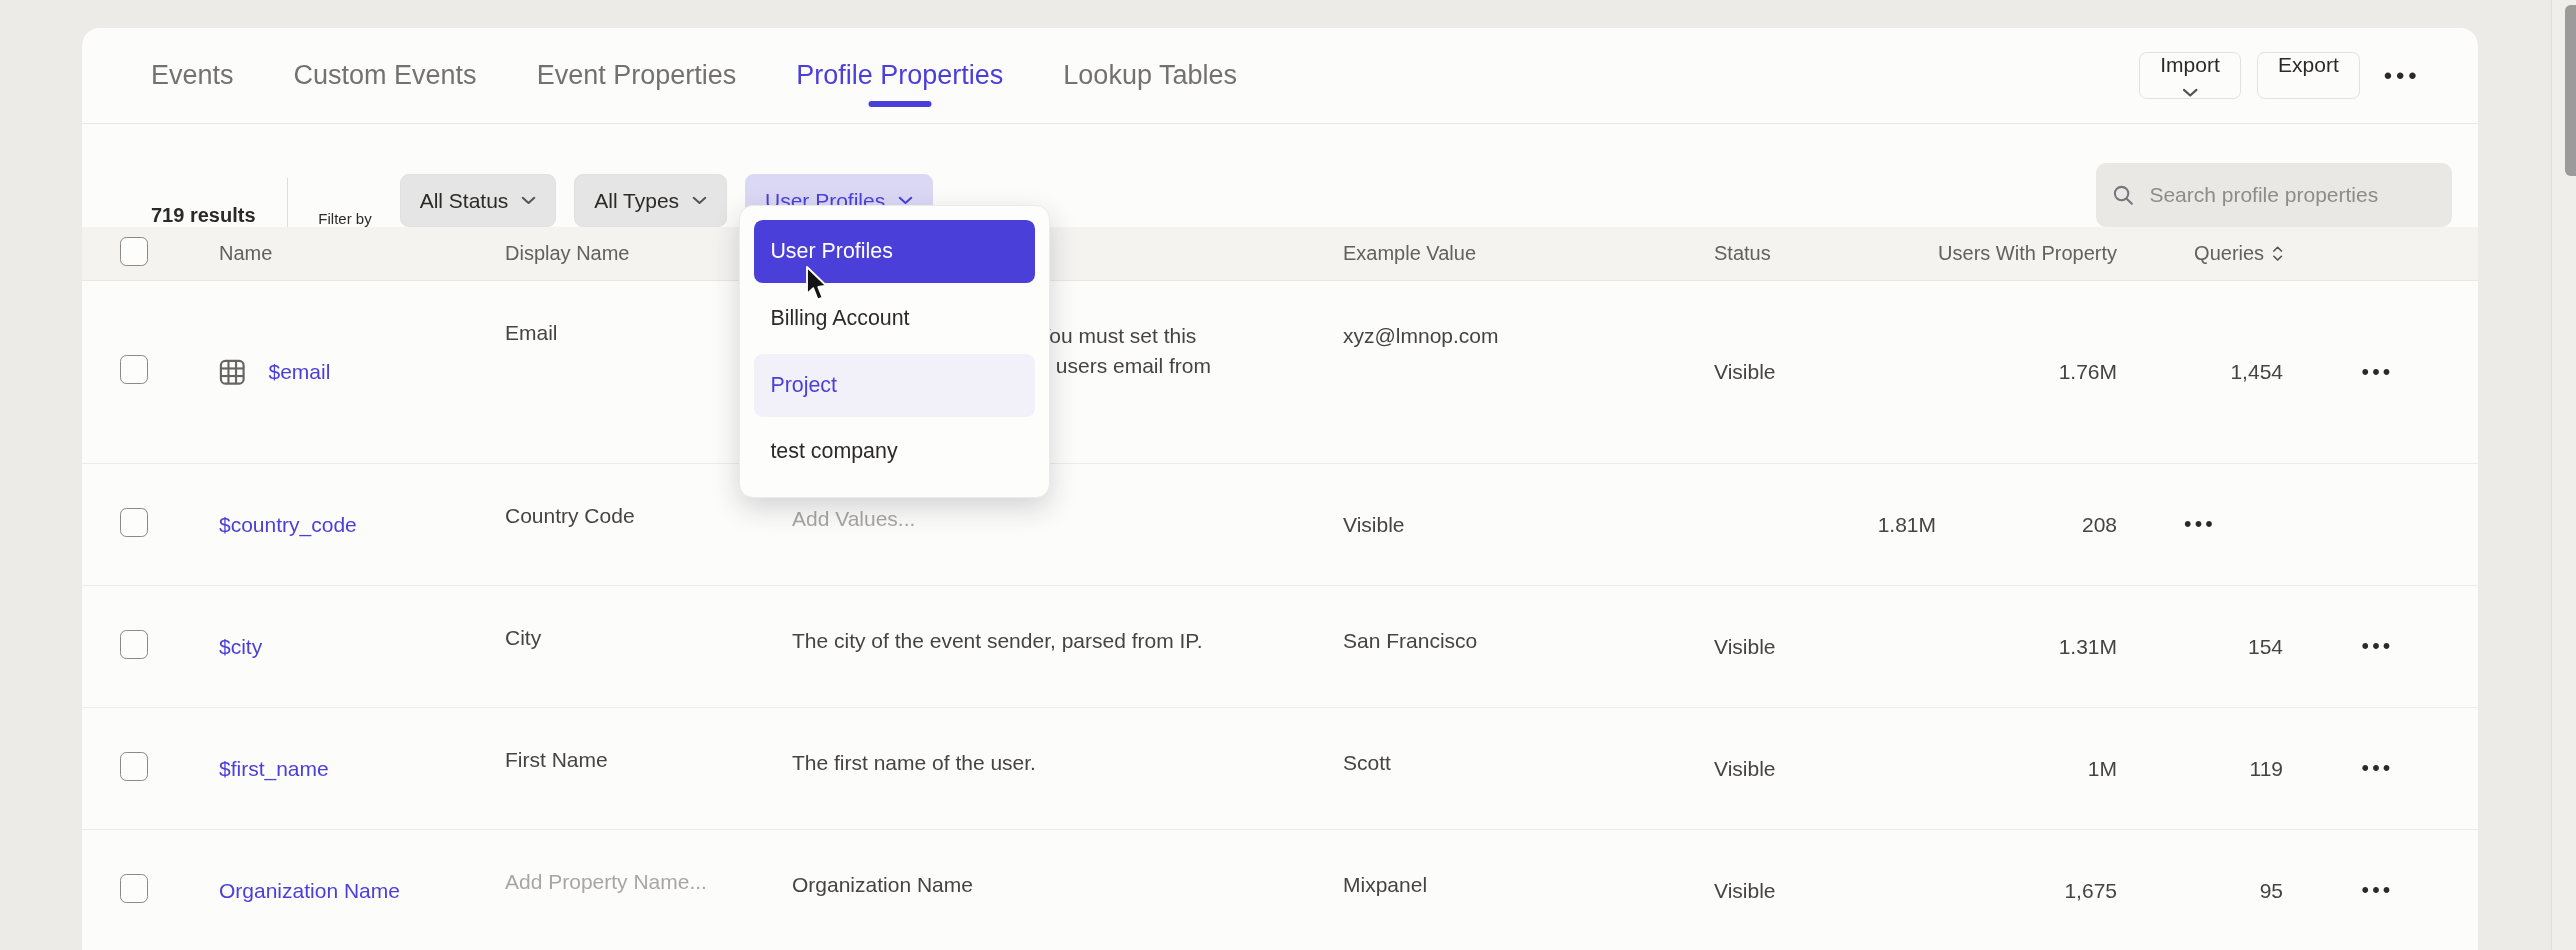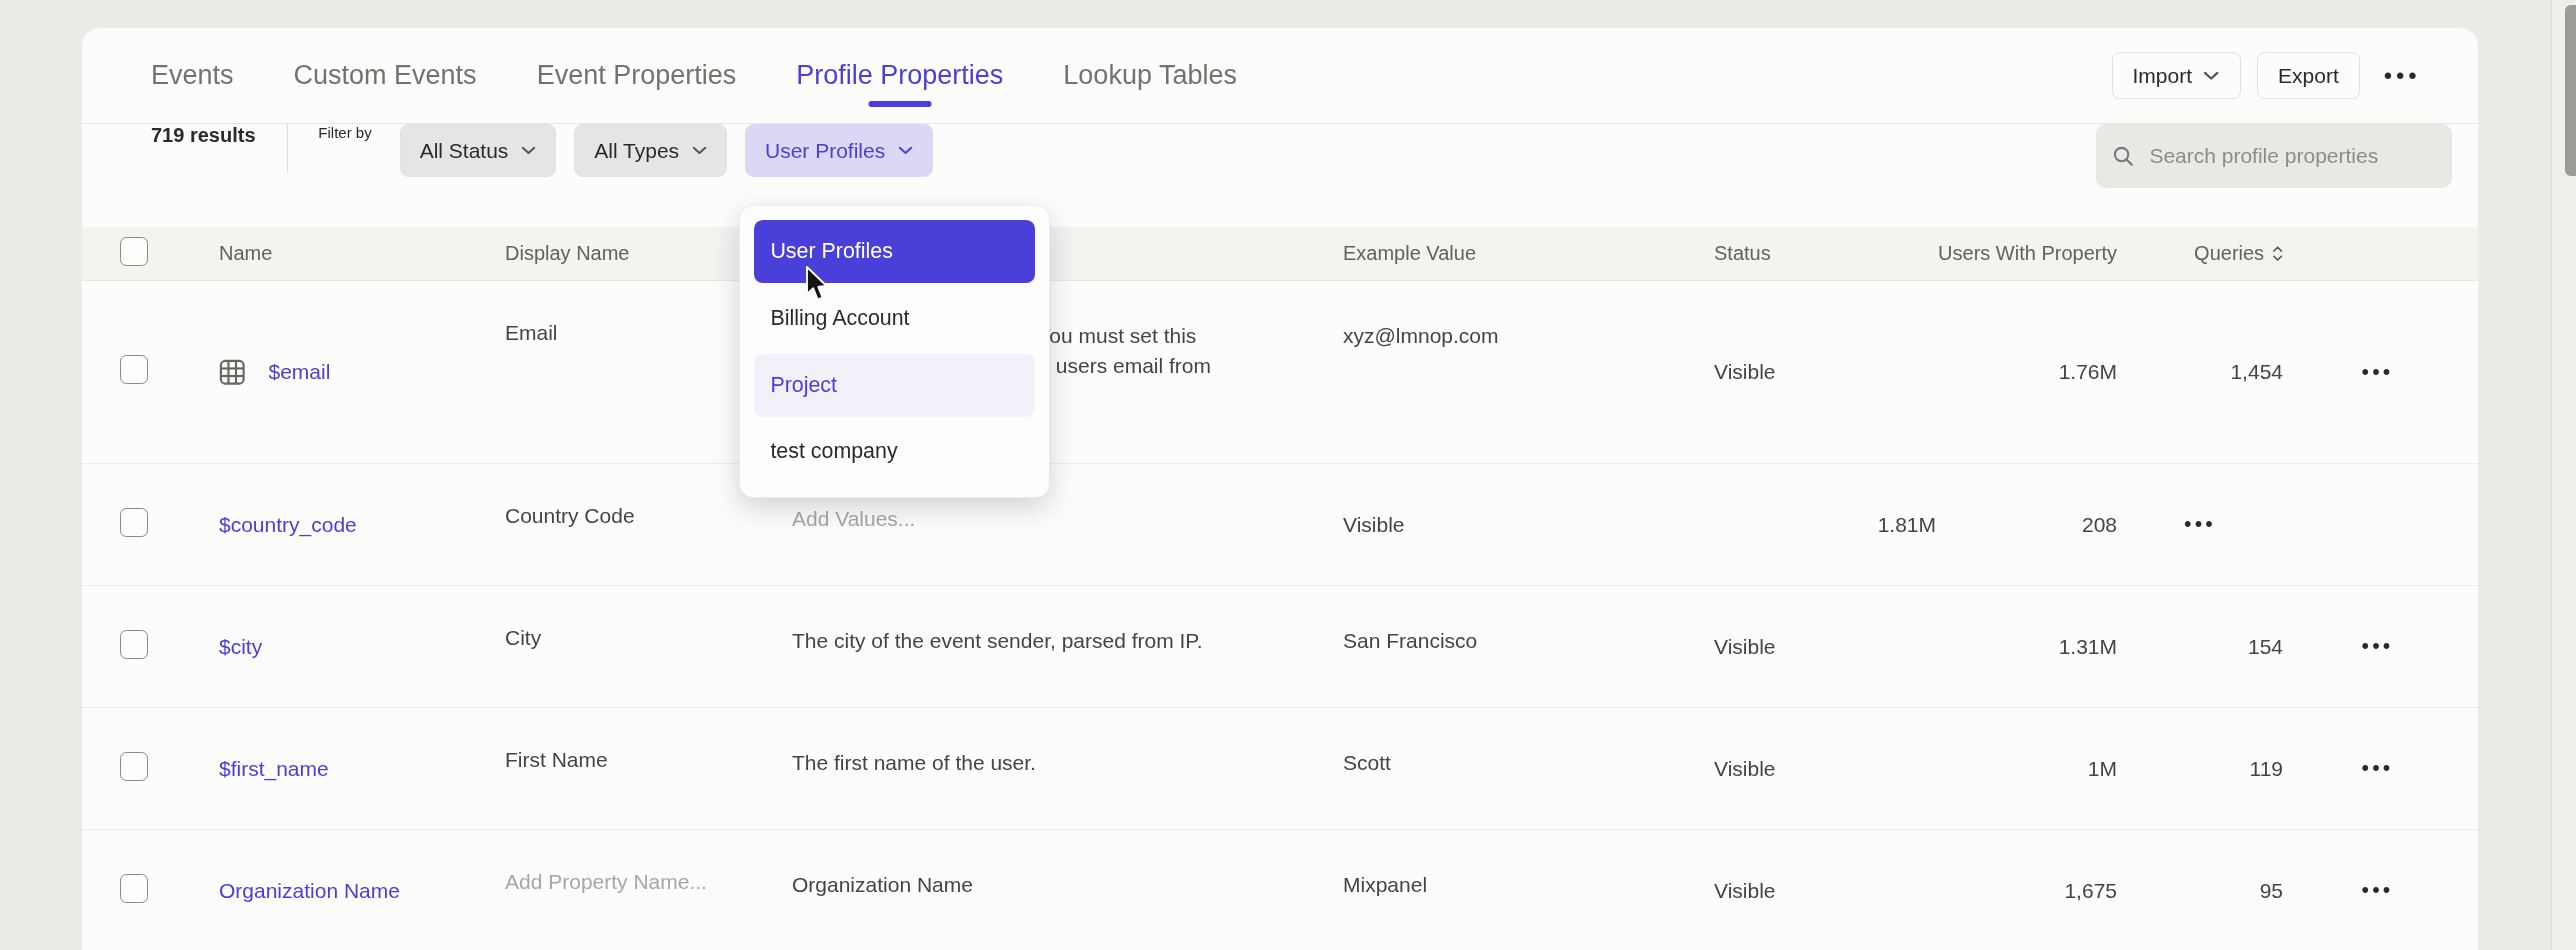--- a/index.html
+++ b/index.html
@@ -13,25 +13,25 @@
     position:absolute; left:82px; top:28px; width:2396px; height:923px;
     background:#FCFCFA; border-radius:17.7px 17.7px 0 0;
   }
   
   .tabbar { display:flex; align-items:center; height:96px; padding:0 50px 0 69px; border-bottom:1.3px solid #E8E7E4; }
   .tabs { display:flex; gap:60px; }
   .tab { position:relative; font-size:27px; color:#73726F; height:96px; display:flex; align-items:center; cursor:pointer; }
   .tab.active { color:#4B3FD9; }
   .tab .underline { position:absolute; left:50%; transform:translateX(-50%); bottom:16.4px; width:63px; height:6.3px; border-radius:3.8px; background:#4B3FD9; }
   .tab-actions { margin-left:auto; display:flex; align-items:center; gap:16.4px; }
-  .btn { display:flex; align-items:center; gap:11.3px; height:47px; padding:0 20px; border:1.3px solid #E2E1DE; border-radius:7.6px; background:#FCFCFA; font-size:21px; color:#2B2A28; cursor:pointer; }
+  .btn { display:flex; align-items:center; gap:11.3px; height:47px; padding:0 20px; border:1.3px solid #E2E1DE; border-radius:7.6px; background:#FCFCFA; font-size:21px; color:#2B2A28; cursor:pointer;flex-direction:column; }
   .btn-more { border:none; background:none; font-size:24px; letter-spacing:3.8px; color:#2B2A28; padding:0 7.6px; cursor:pointer; }
   .chev { color:#55544F; display:inline-flex; }
   
-  .filterbar { display:flex; align-items:flex-start; height:103px; padding:0 26px 0 69px; }
+  .filterbar { display:flex; align-items:flex-end; height:103px; padding:0 26px 0 69px; }
   .results { font-size:20px; font-weight:bold; color:#2B2A28; }
   .vdiv { width:1.3px; height:49px; background:#DFDEDB; margin:0 30px 0 31.5px; }
   .filter-by { font-size:15px; color:#2B2A28; margin-right:28px; }
   .chips { display:flex; gap:18.3px; }
   .chip { display:flex; align-items:center; gap:12.6px; height:53px; padding:0 19px; border:1.3px solid #E2E1DE; border-radius:8.8px; background:#e5e5e5; font-size:21px; color:#2B2A28; cursor:pointer; }
   .chip.active { background:#DBD8F5; border-color:#DBD8F5; color:#4B3FD9; }
   .chip.active .chev { color:#4B3FD9; }
   .search { margin-left:auto; display:flex; align-items:center; gap:14px; width:356px; height:64px; background:#E9E8E5; border-radius:10px; padding:0 16.4px; }
   .search input { flex:1; border:none; background:transparent; outline:none; font-family:inherit; font-size:21px; color:#55544F; }
   .search input::placeholder { color:#8E8C89; }

